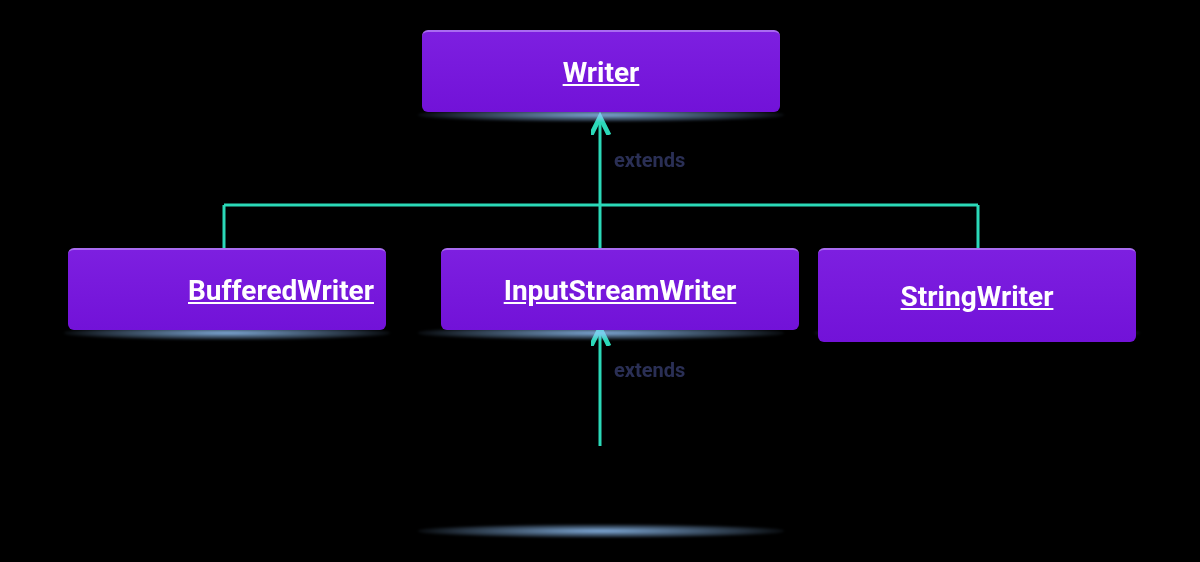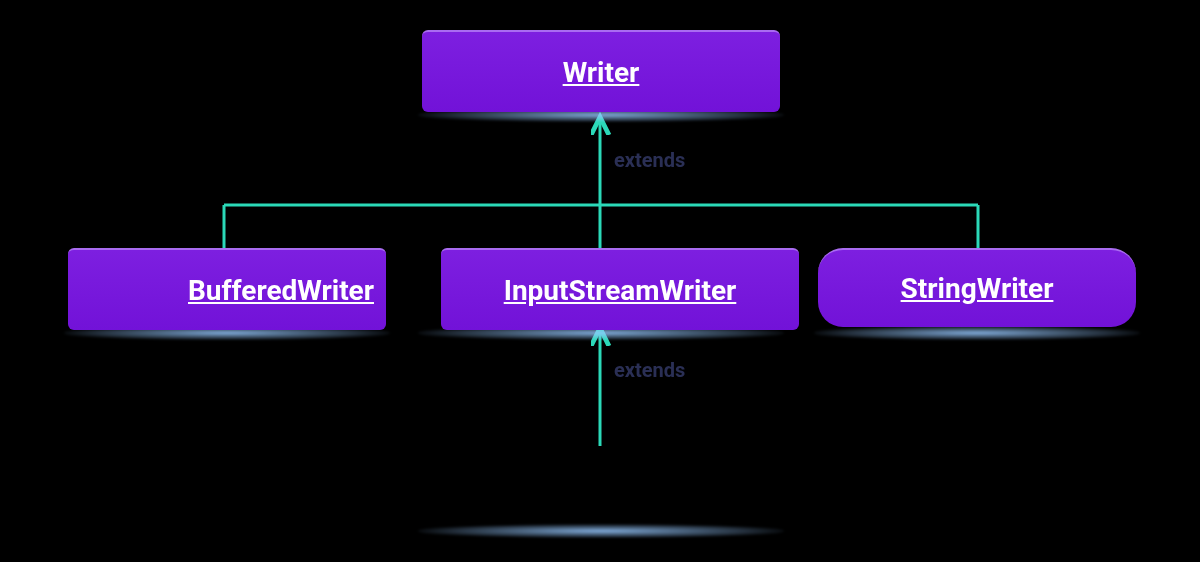--- a/index.html
+++ b/index.html
@@ -90,19 +90,19 @@
   <div class="node" style="left:68px; top:248px; width:318px; height:82px;justify-content:flex-end;">
     <span>BufferedWriter</span>
   </div>
 
   <div class="shadow-strip" style="left:418px; top:326px; width:366px;"></div>
   <div class="node" style="left:422px; top:248px; width:358px; height:82px;margin-left:19px;">
     <span>InputStreamWriter</span>
   </div>
 
   <div class="shadow-strip" style="left:814px; top:326px; width:326px;"></div>
-  <div class="node" style="left:818px; top:248px; width:318px; height:79px;border-radius:25px;">
+  <div class="node" style="left:818px; top:248px; width:318px; height:94px;">
     <span>StringWriter</span>
   </div>
 
   <div class="shadow-strip" style="left:418px; top:524px; width:366px;"></div>
 
 </div>
 
 </body></html>

